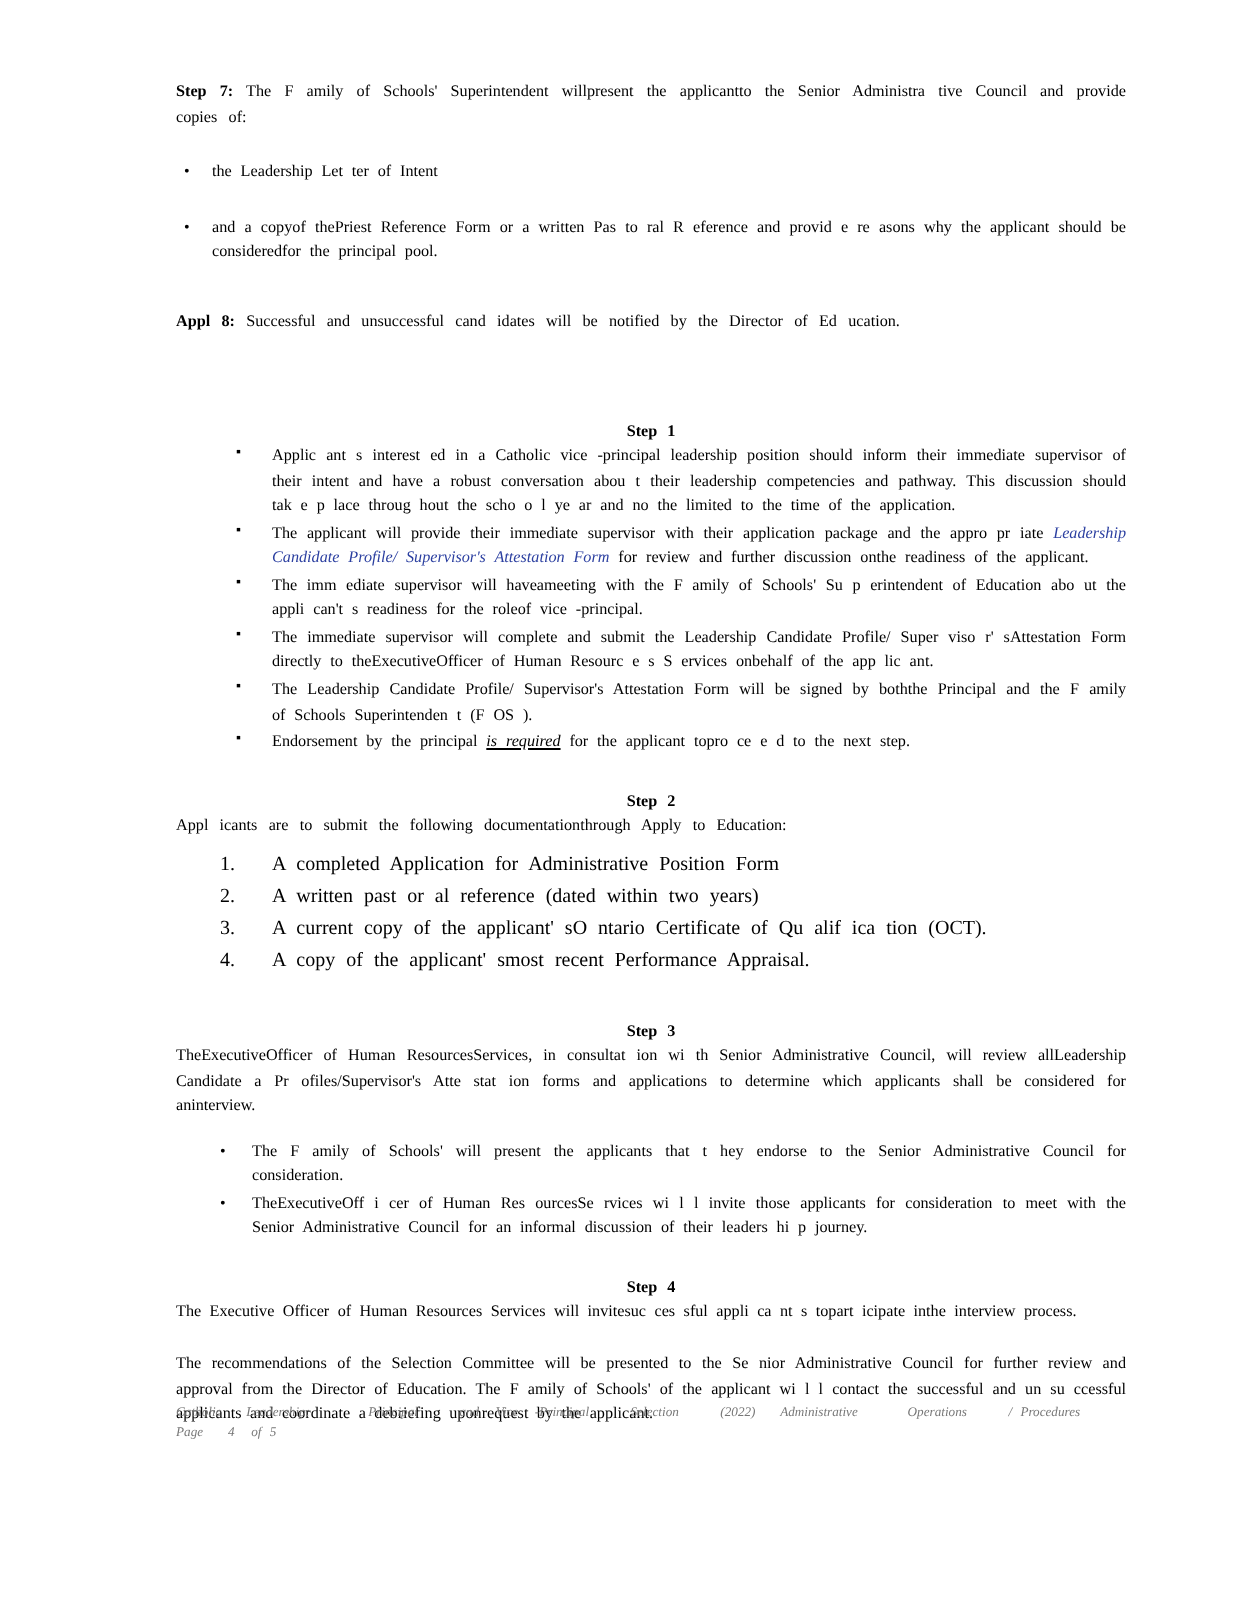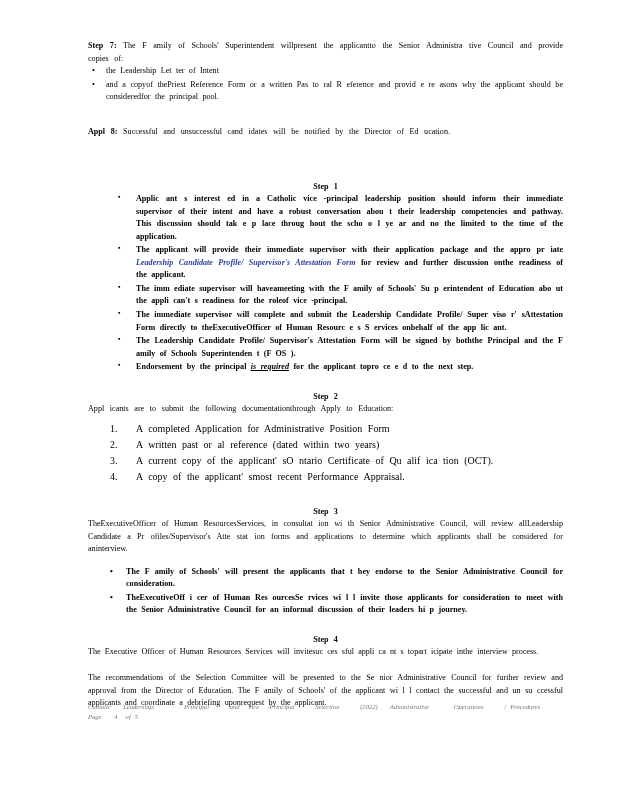--- a/index.html
+++ b/index.html
@@ -61,40 +61,40 @@
     list-style: none;
   }
   ul.dash > li {
     position: relative;
     padding-left: 18px;
     font-size: 8.1px;
     line-height: 1.55;
     text-align: justify;
     margin-bottom: 1px;
     word-spacing: 2.4px;
+    margin-top: 15px;
   }
   ul.dash > li:before {
     content: "\2022";
     position: absolute;
     left: 4px;
     top: 0;
     font-size: 8px;
   }
   ul.sq {
     margin-left: 26px;
   }
   ul.sq > li {
     position: relative;
     padding-left: 22px;
     font-size: 8.1px;
     line-height: 1.55;
     text-align: justify;
     margin-bottom: 1px;
     word-spacing: 2.4px;
-    font-weight: bold;
   }
   ul.sq > li:before {
     content: "\25AA";
     position: absolute;
     left: 4px;
     top: -1px;
     font-size: 7px;
   }
   ul.sq2 {
     margin-left: 16px;

